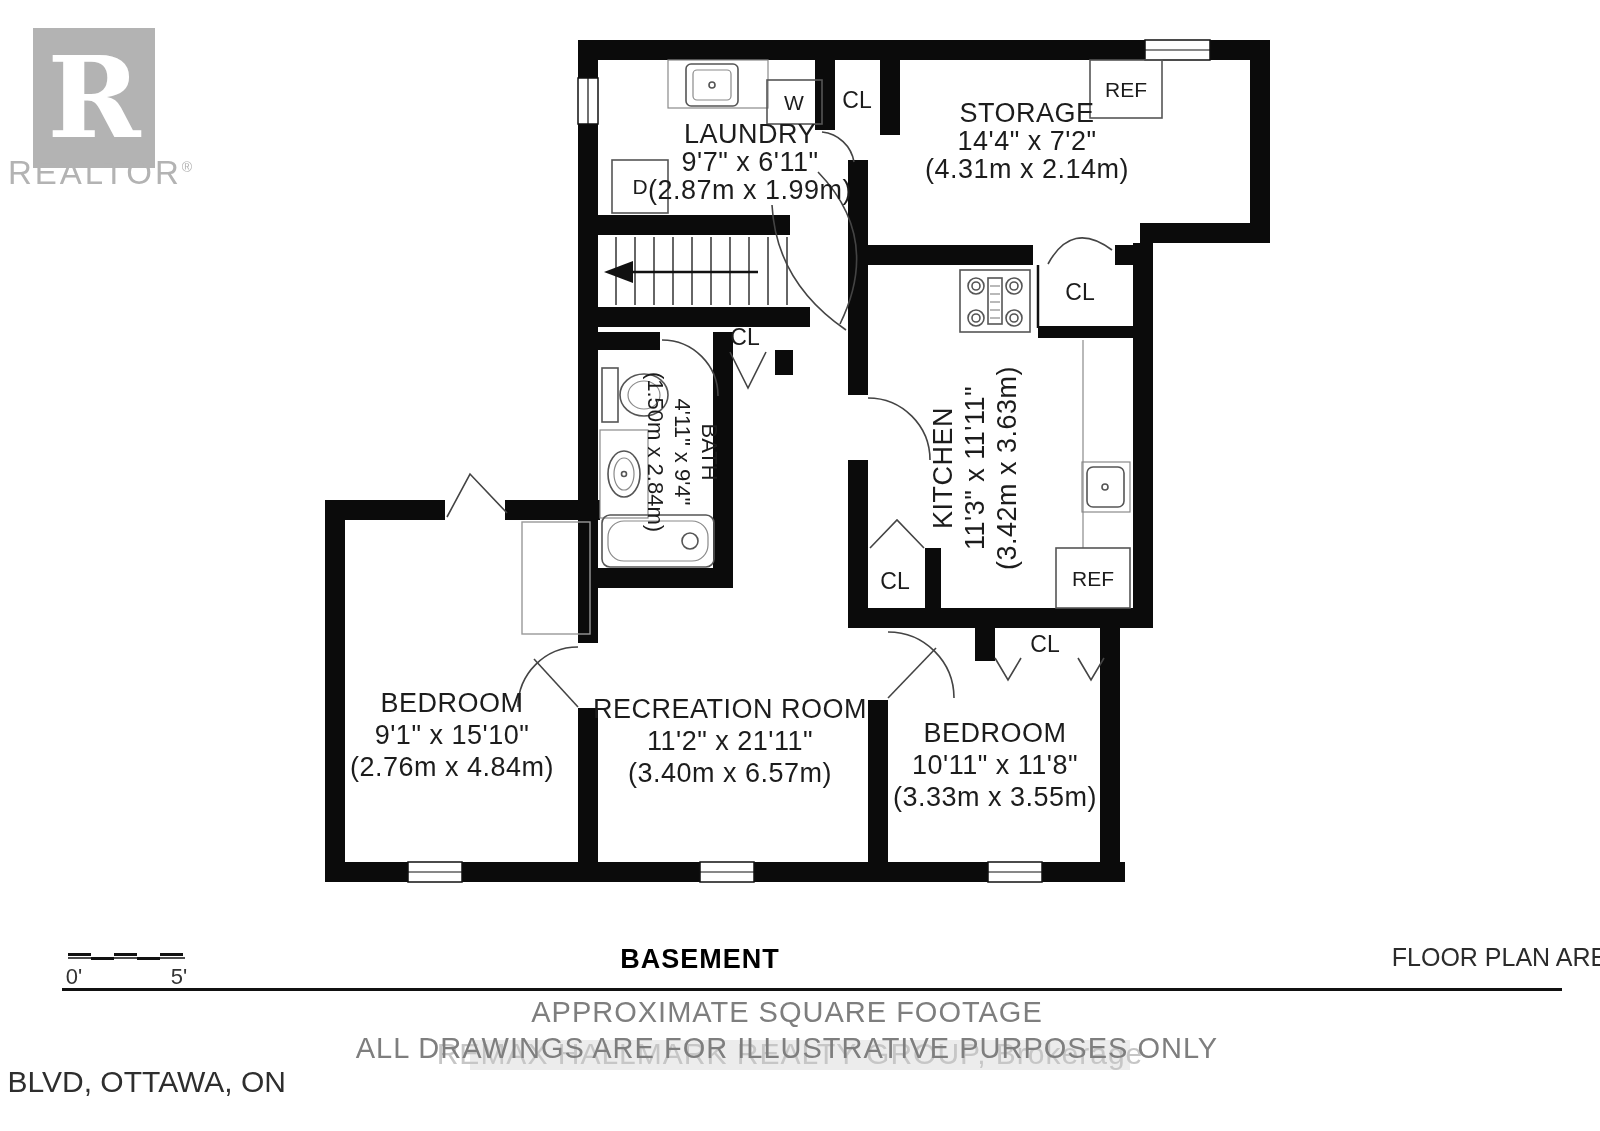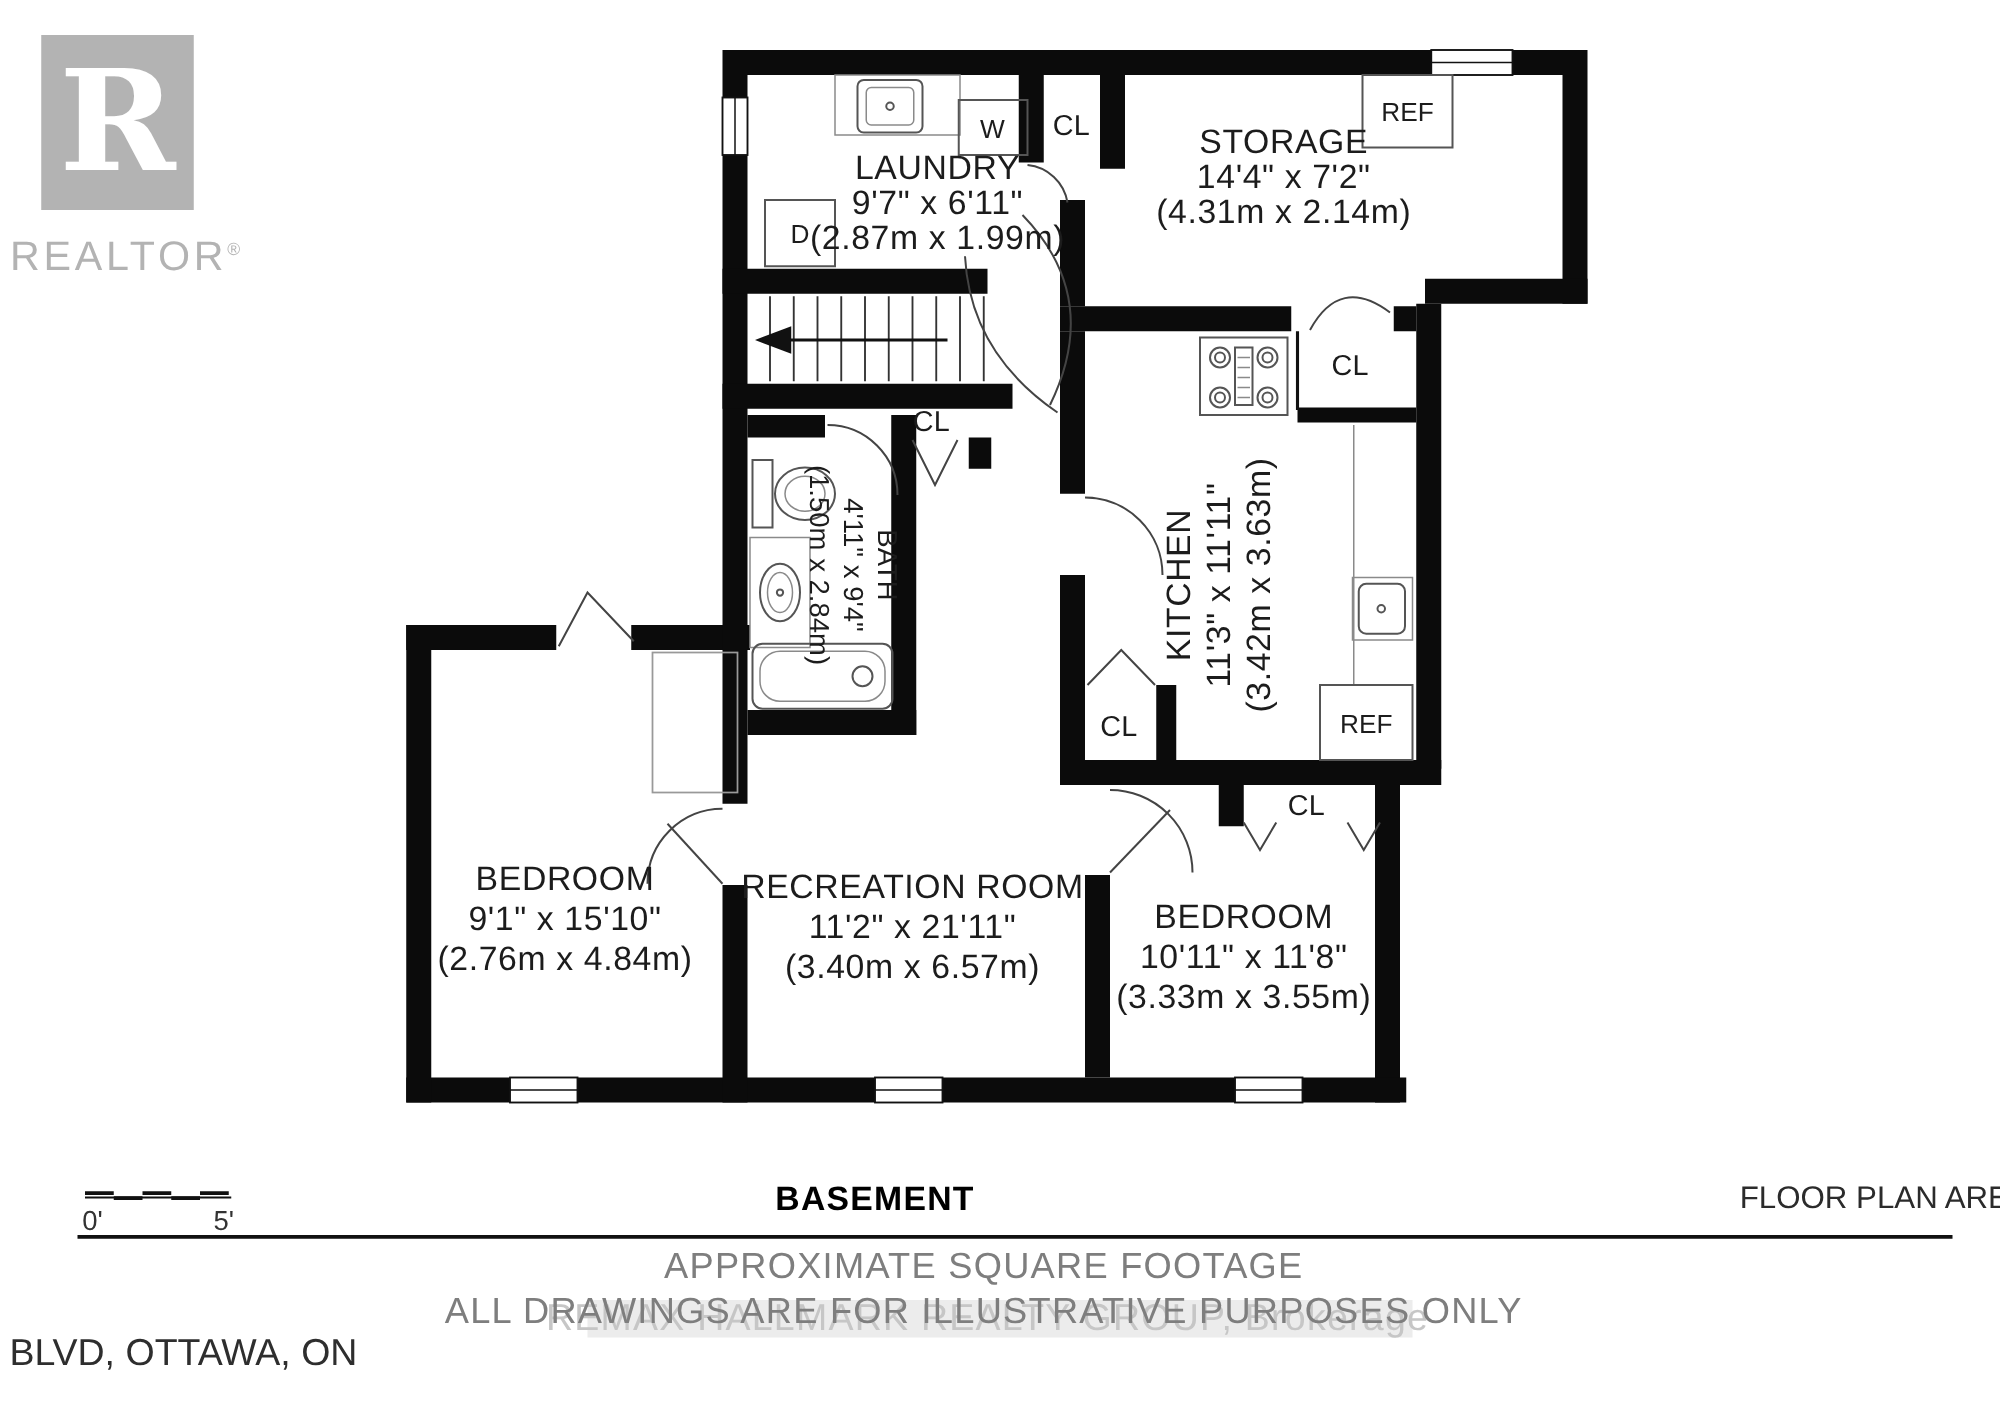--- a/index.html
+++ b/index.html
@@ -1,21 +1,21 @@
 <!DOCTYPE html>
 <html><head>
 <meta charset="utf-8">
 <style>
   html,body{margin:0;padding:0;background:#fff;}
   .page{position:relative;width:1600px;height:1131px;background:#fff;overflow:hidden;
         font-family:"Liberation Sans",sans-serif;}
   .logo-box{position:absolute;left:33px;top:28px;width:122px;height:140px;background:#b3b3b3;
             display:flex;align-items:center;justify-content:center;}
   .logo-letter{font-family:"DejaVu Serif",serif;font-weight:bold;font-size:112px;color:#fff;line-height:1;}
-  .logo-text{position:absolute;left:8px;top:186px;color:#b3b3b3;font-size:33px;letter-spacing:3px;}
+  .logo-text{position:absolute;left:8px;top:154px;color:#b3b3b3;font-size:33px;letter-spacing:3px;}
   .logo-text sup{font-size:14px;}
   svg{position:absolute;left:0;top:0;}
   svg text{font-family:"Liberation Sans",sans-serif;text-anchor:middle;}
   .wall{fill:#0b0b0b;}
   .rname{font-size:27px;fill:#1c1c1c;letter-spacing:.5px;}
   .bathname{font-size:22px;fill:#1c1c1c;}
   .marker{font-size:23px;fill:#1c1c1c;}
   .appl{font-size:21px;fill:#1c1c1c;}
   .fix{fill:none;stroke:#555;stroke-width:1.6px;}
   .fix2{fill:none;stroke:#8a8a8a;stroke-width:1.2px;}

